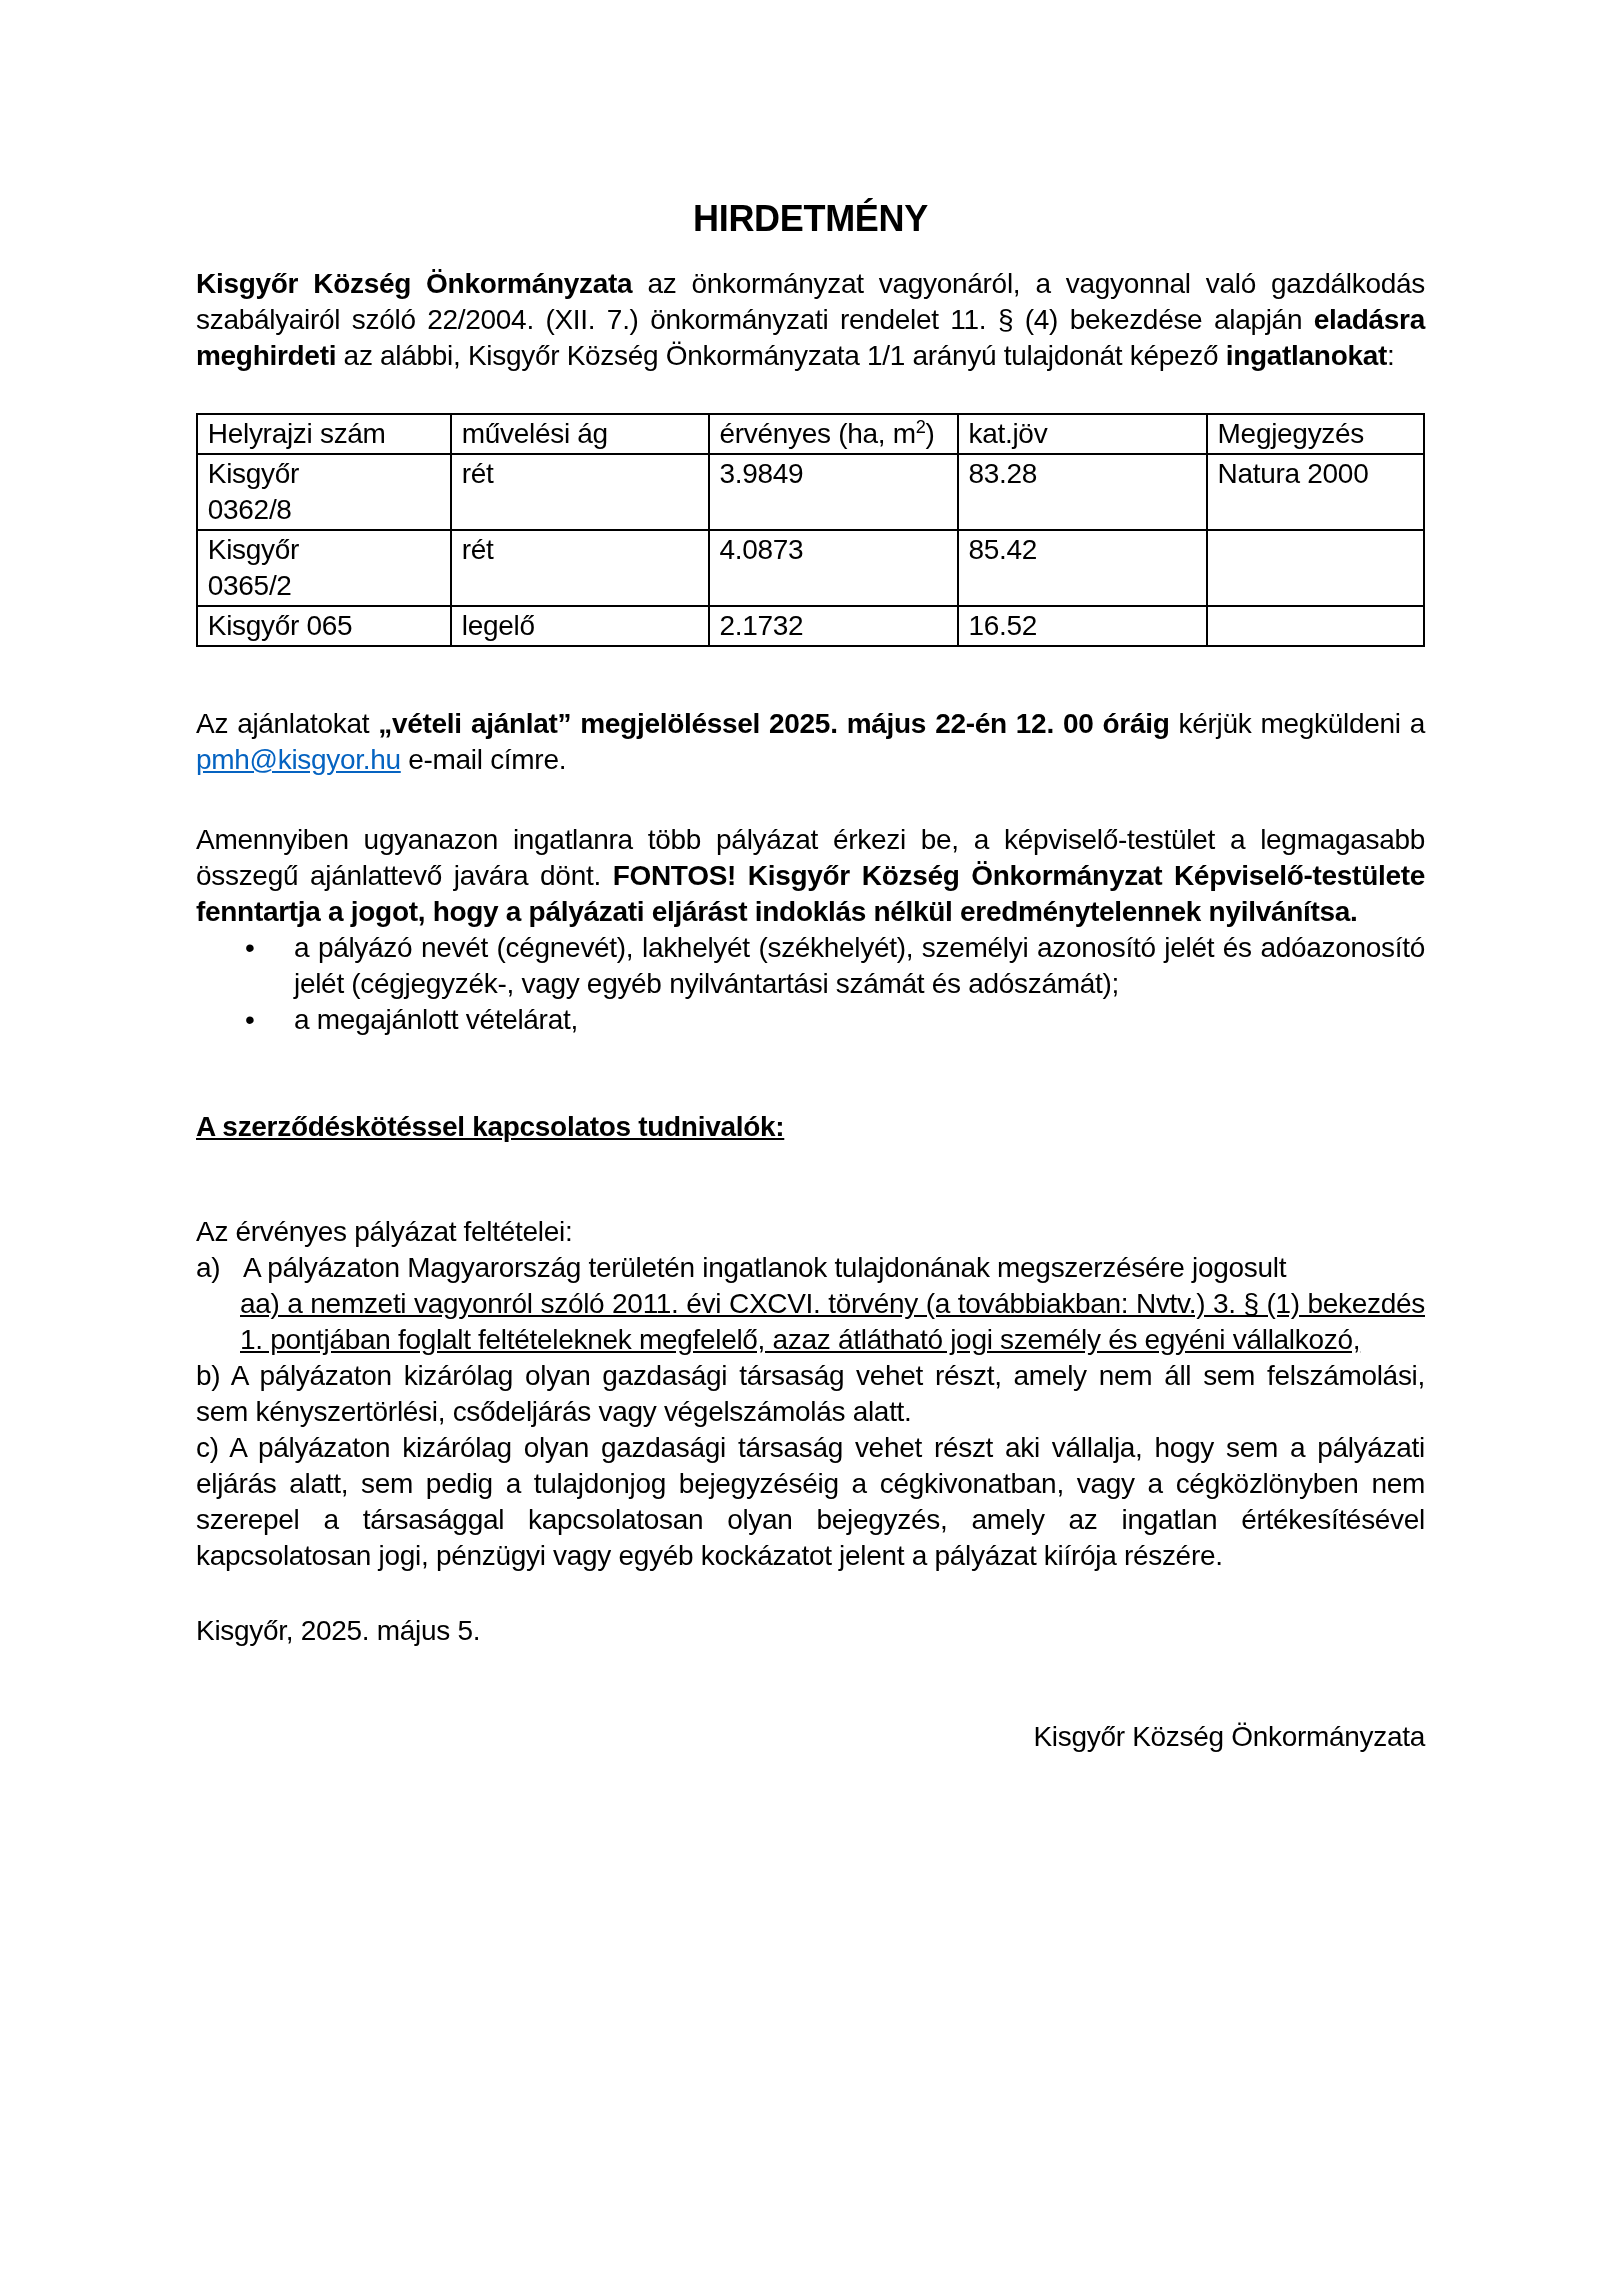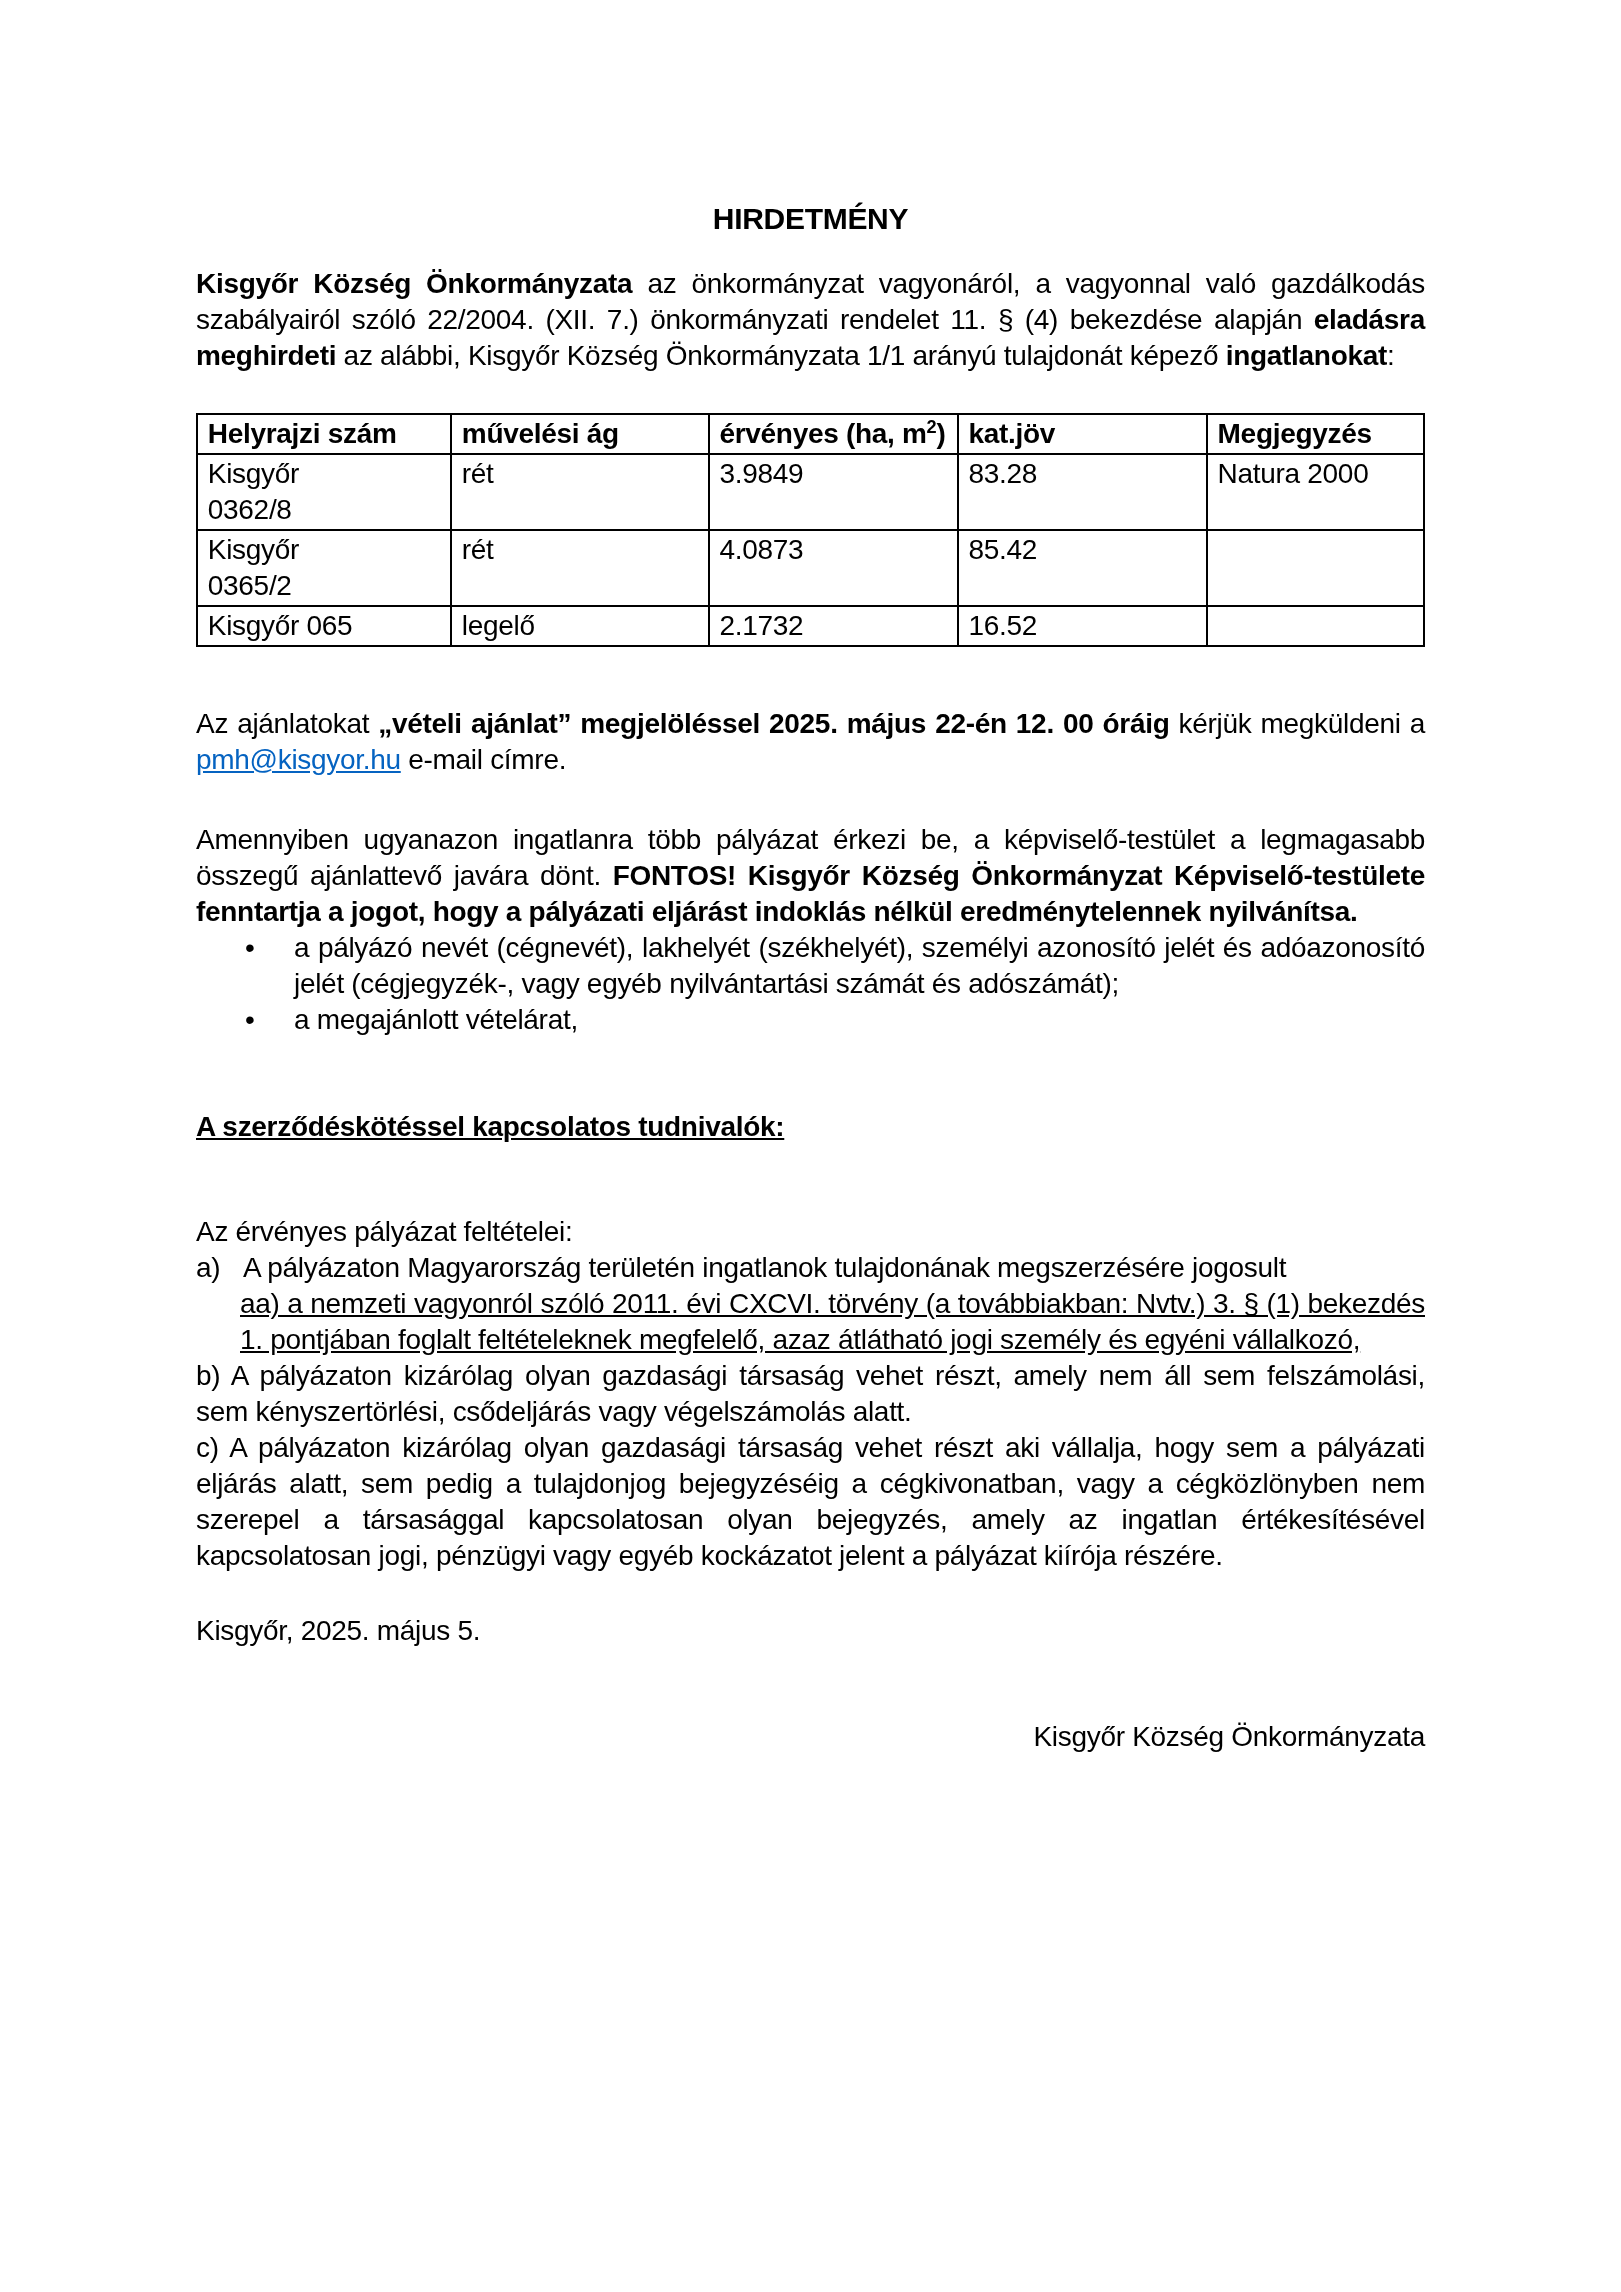--- a/index.html
+++ b/index.html
@@ -6,35 +6,35 @@
   html, body { background: #ffffff; }
   body {
     width: 1621px; height: 2293px;
     font-family: "Liberation Sans", "DejaVu Sans", sans-serif;
     font-size: 28px; line-height: 36px; letter-spacing: -0.3px;
     color: #000000;
     overflow: hidden;
   }
   .page { width: 1621px; height: 2293px; padding: 201px 196px 0 196px; background: #ffffff; }
 
-  .title { font-size: 30px; font-weight: 700; text-align: center; line-height: 36px; }
+  .title { font-size: 36px; font-weight: 700; text-align: center; line-height: 36px; }
 
   p { margin: 0; }
   .justify { text-align: justify; }
 
   .intro { margin-top: 29px; }
   strong, .b { font-weight: 700; }
 
   table.props { margin-top: 39px; width: 100%; border-collapse: collapse; table-layout: fixed; }
   table.props th, table.props td {
     border: 2px solid #000; border-bottom-width: 2.9px;
     vertical-align: top; text-align: left; font-weight: 400;
     padding: 1px 7.8px 1px 9.8px; line-height: 36px;
   }
-  table.props th { height: 39px; font-weight: bold; }
+  table.props th { height: 39px; }
   col.c1 { width: 20.7%; } col.c2 { width: 21.0%; } col.c3 { width: 20.3%; }
   col.c4 { width: 20.3%; } col.c5 { width: 17.7%; }
   td.bold-cell { font-weight: 700; }
   td.area-cell { text-align: center; padding-right: 69px; }
   tr.tall td { height: 74px; }
   sup { font-size: 0.65em; line-height: 0; }
 
   .offer { margin-top: 59px; }
   a.link, .link { color: #0563C1; text-decoration: underline; cursor: pointer; }
 

